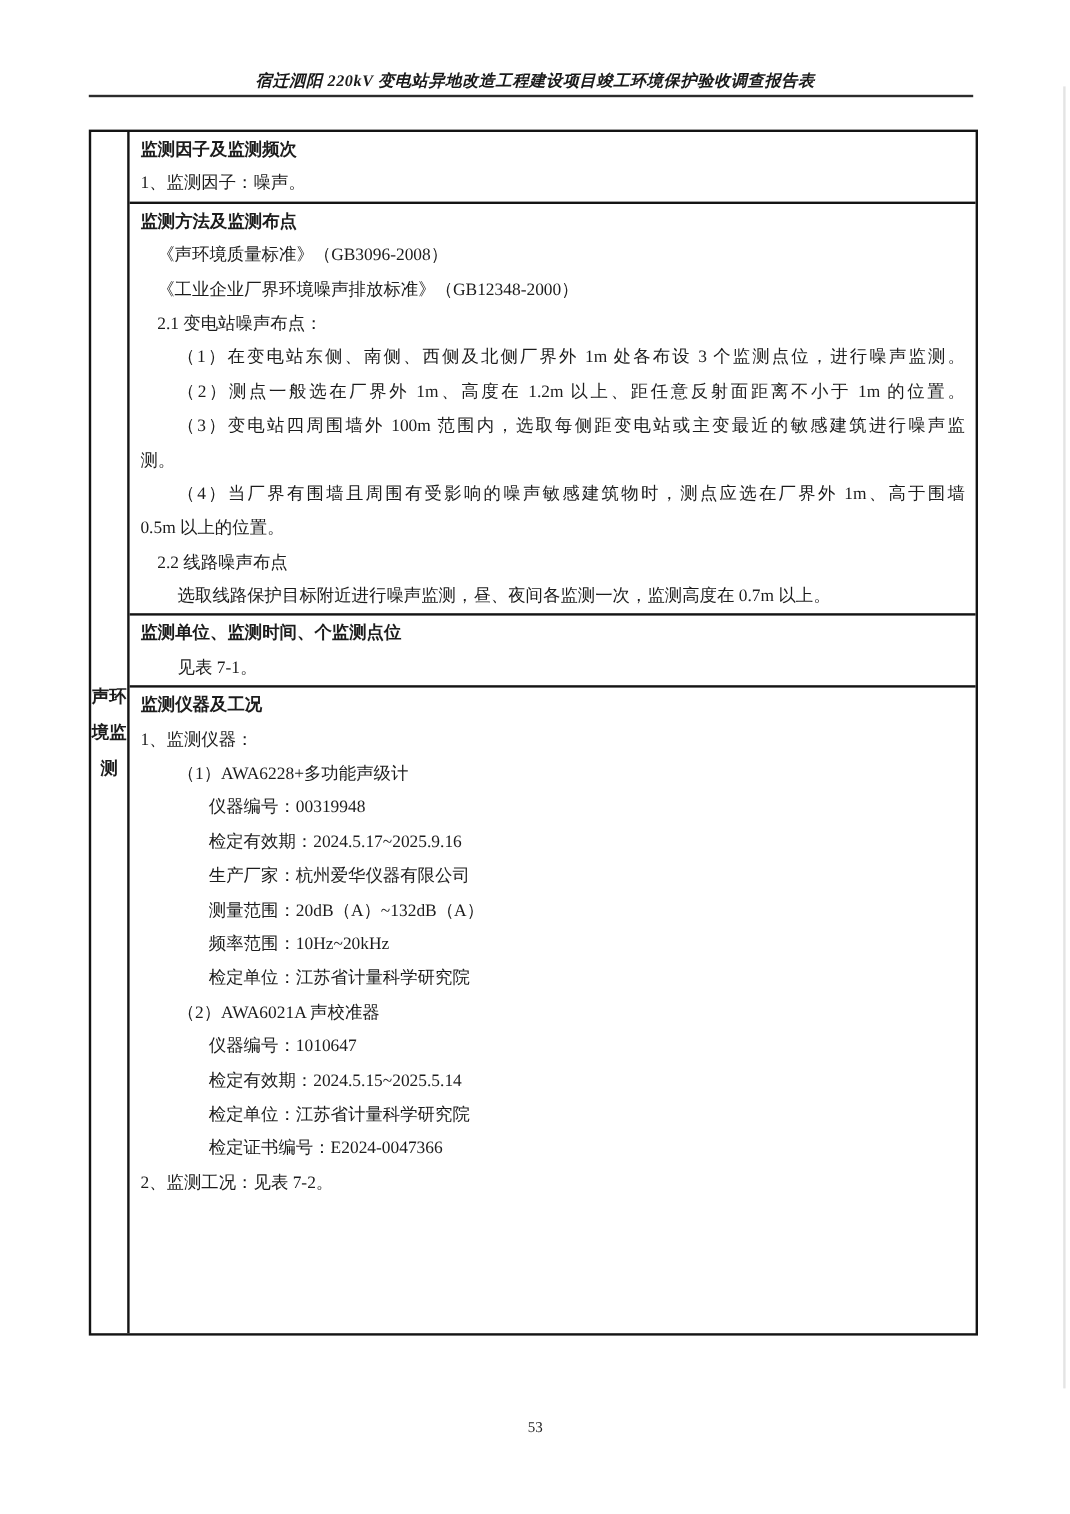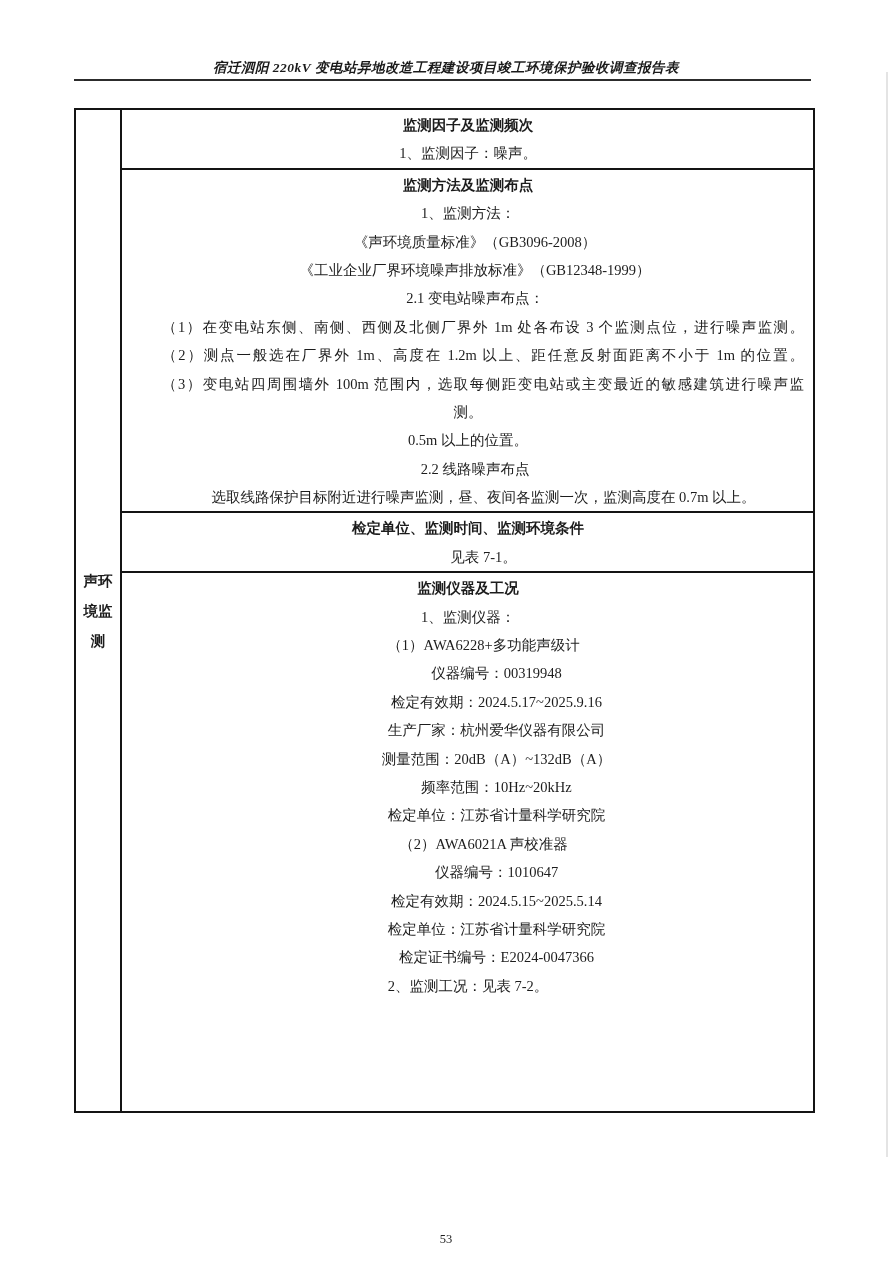--- a/index.html
+++ b/index.html
@@ -37,21 +37,21 @@
     position: absolute;
     left: 74px;
     top: 108px;
     width: 741px;
     height: 1005px;
     border: 2px solid #141414;
     display: flex;
     background: #ffffff;
   }
   .label-col {
-    width: 46px;
+    width: 32px;
     border-right: 2px solid #141414;
     display: flex;
     align-items: center;
     justify-content: center;
   }
   .label-text { text-align: center; }
   .label-text .label-line {
     font-size: 14.5px;
     font-weight: bold;
     line-height: 30px;
@@ -64,30 +64,29 @@
     min-width: 0;
   }
   .tsection { border-bottom: 2px solid #141414; padding: 1px 8px 0 9px; }
   .tsection:last-child { border-bottom: none; flex: 1; }
   .line {
     height: 28.4px;
     line-height: 28.4px;
     font-size: 14.5px;
     color: #1c1c1c;
     overflow: hidden;
-    text-align: center;
   }
   .line.header { font-weight: bold; }
   .ind1 { padding-left: 14px; }
   .ind2 { padding-left: 31px; }
   .ind3 { padding-left: 57px; }
   .fill { text-align: justify; text-align-last: justify; padding-right: 1px; }
   .page-number {
     position: absolute;
-    top: 1232px;
+    top: 1182px;
     left: 0;
     width: 100%;
     text-align: center;
     font-size: 12.5px;
     color: #1c1c1c;
   }
   .page-edge {
     position: absolute;
     right: 4px;
     top: 72px;
@@ -120,36 +119,36 @@
       <div class="tsection">
         <div class="line header">监测因子及监测频次</div>
         <div>
             <div class="line">1、监测因子：噪声。</div>
           </div>
       </div>
 
       <div class="tsection">
         <div class="line header">监测方法及监测布点</div>
         <div>
-            <div class="line">1、监测方法：</div>
             <div class="line ind1">《声环境质量标准》（GB3096-2008）</div>
-            <div class="line ind1">《工业企业厂界环境噪声排放标准》（GB12348-1999）</div>
+            <div class="line ind1">《工业企业厂界环境噪声排放标准》（GB12348-2000）</div>
             <div class="line ind1">2.1 变电站噪声布点：</div>
             <div class="line ind2 fill">（1）在变电站东侧、南侧、西侧及北侧厂界外 1m 处各布设 3 个监测点位，进行噪声监测。</div>
             <div class="line ind2 fill">（2）测点一般选在厂界外 1m、高度在 1.2m 以上、距任意反射面距离不小于 1m 的位置。</div>
             <div class="line ind2 fill">（3）变电站四周围墙外 100m 范围内，选取每侧距变电站或主变最近的敏感建筑进行噪声监</div>
             <div class="line">测。</div>
+            <div class="line ind2 fill">（4）当厂界有围墙且周围有受影响的噪声敏感建筑物时，测点应选在厂界外 1m、高于围墙</div>
             <div class="line">0.5m 以上的位置。</div>
             <div class="line ind1">2.2 线路噪声布点</div>
             <div class="line ind2">选取线路保护目标附近进行噪声监测，昼、夜间各监测一次，监测高度在 0.7m 以上。</div>
           </div>
       </div>
 
       <div class="tsection">
-        <div class="line header">检定单位、监测时间、监测环境条件</div>
+        <div class="line header">监测单位、监测时间、个监测点位</div>
         <div>
             <div class="line ind2">见表 7-1。</div>
           </div>
       </div>
 
       <div class="tsection">
         <div class="line header">监测仪器及工况</div>
         <div>
             <div class="line">1、监测仪器：</div>
             <div class="line ind2">（1）AWA6228+多功能声级计</div>

